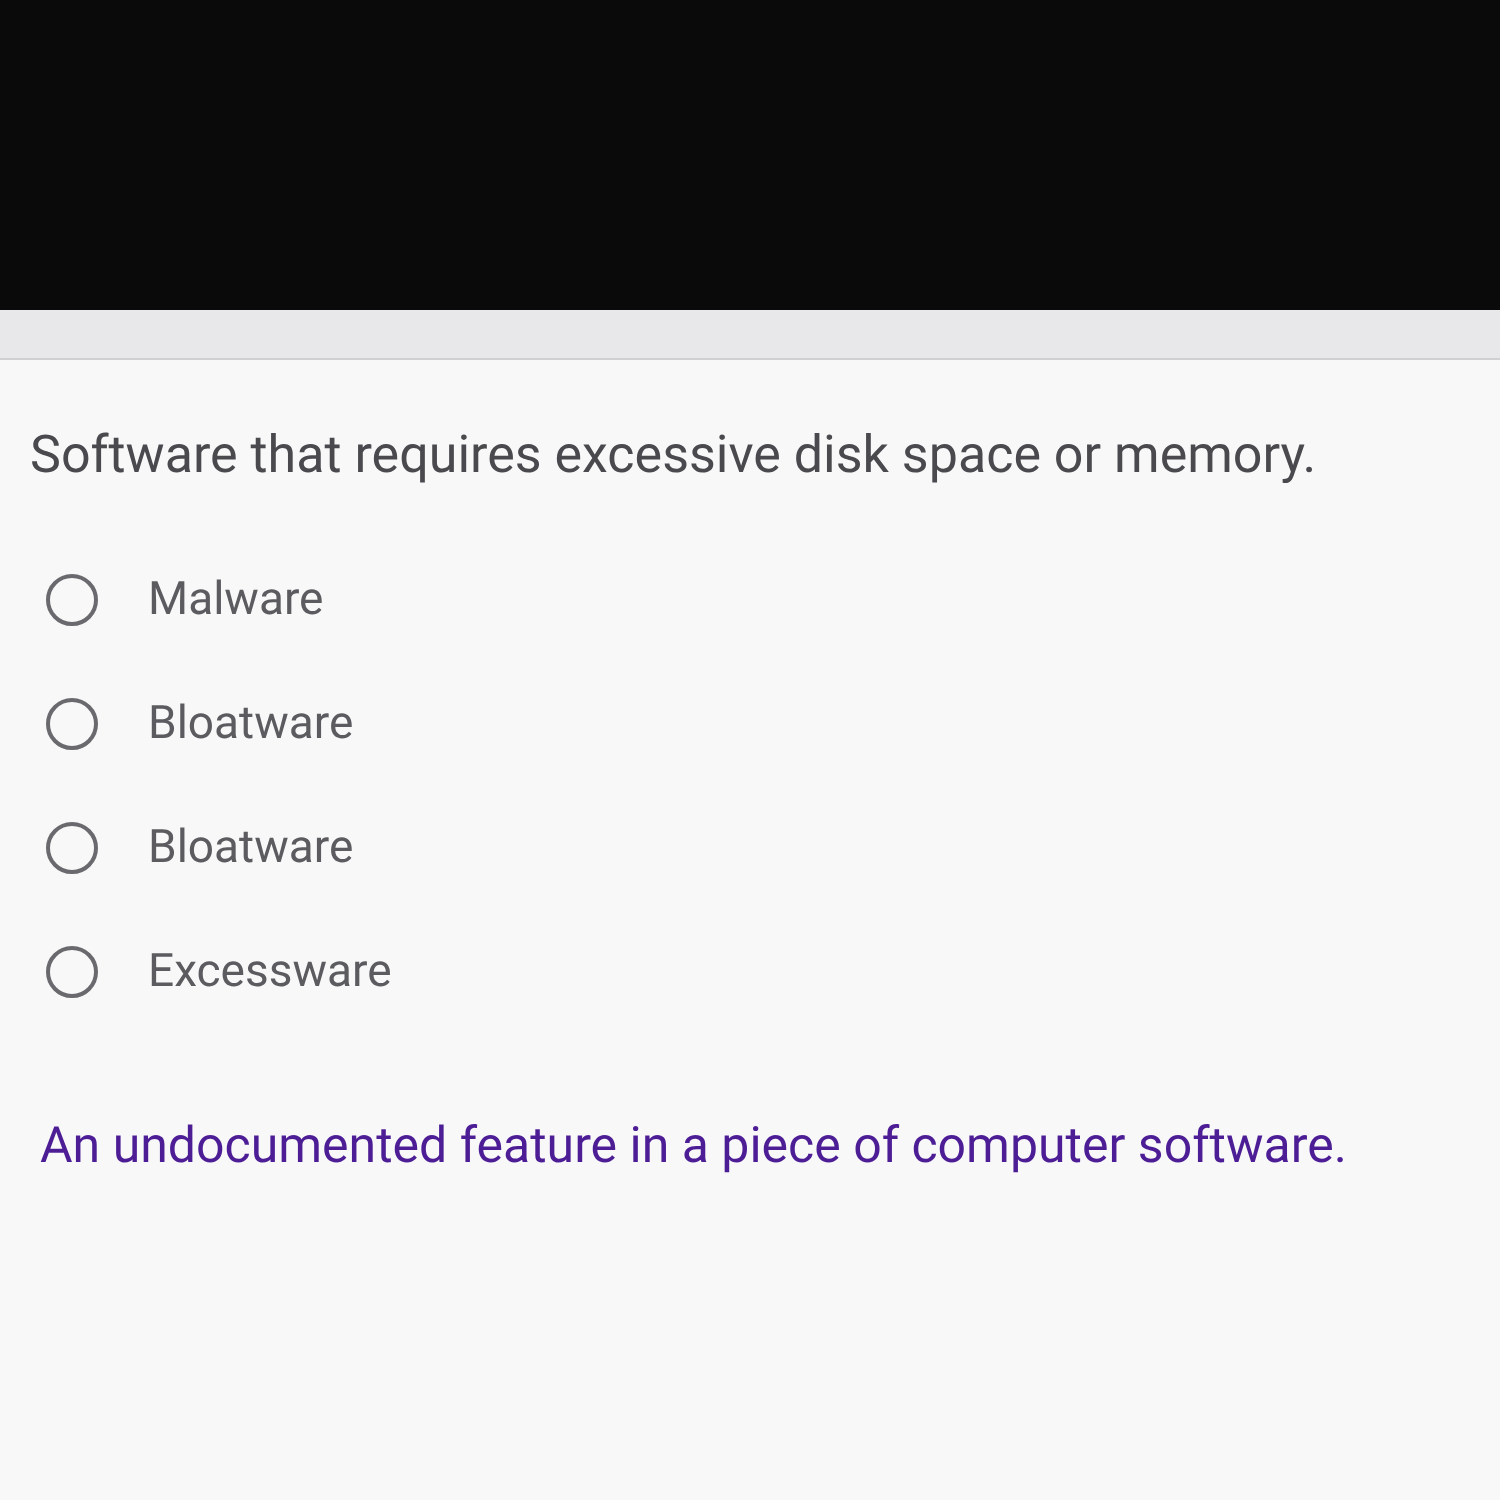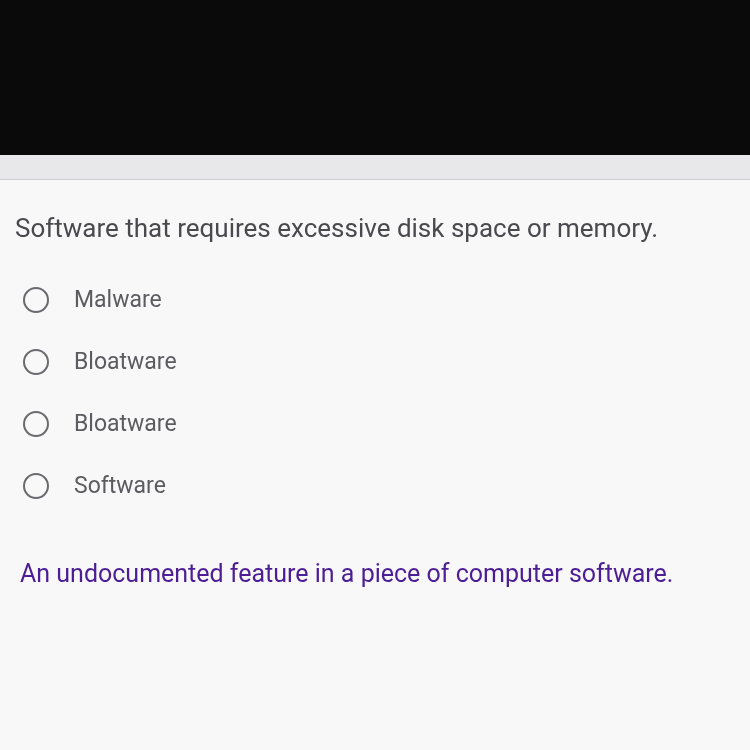--- a/index.html
+++ b/index.html
@@ -84,18 +84,18 @@
     <div class="option-label">Bloatware</div>
   </div>
 
   <div class="option-row">
     <div class="radio-circle"></div>
     <div class="option-label">Bloatware</div>
   </div>
 
   <div class="option-row">
     <div class="radio-circle"></div>
-    <div class="option-label">Software</div>
+    <div class="option-label">Excessware</div>
   </div>
 
   <div class="next-question">An undocumented feature in a piece of computer software.</div>
 
 </div>
 
 </body></html>

